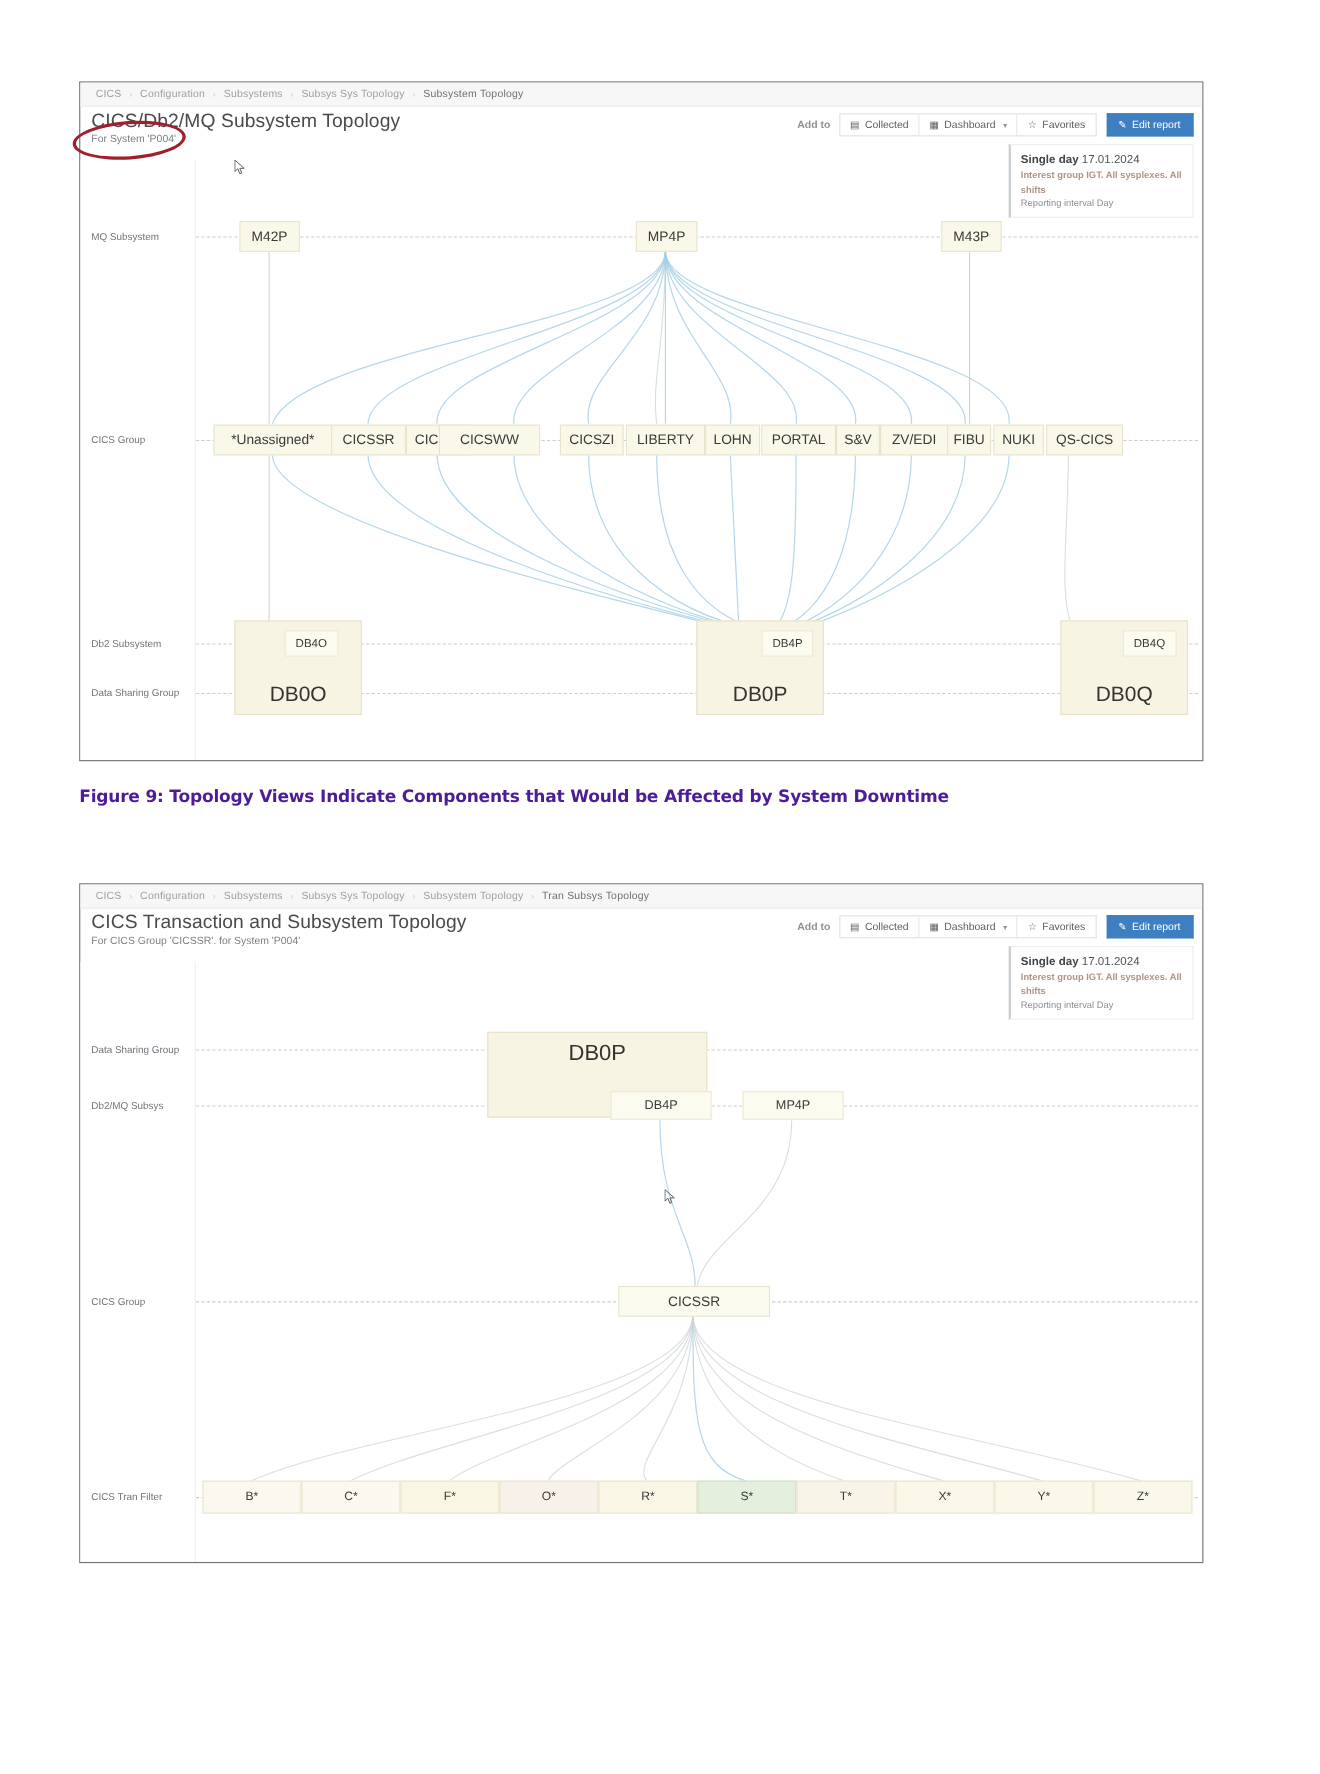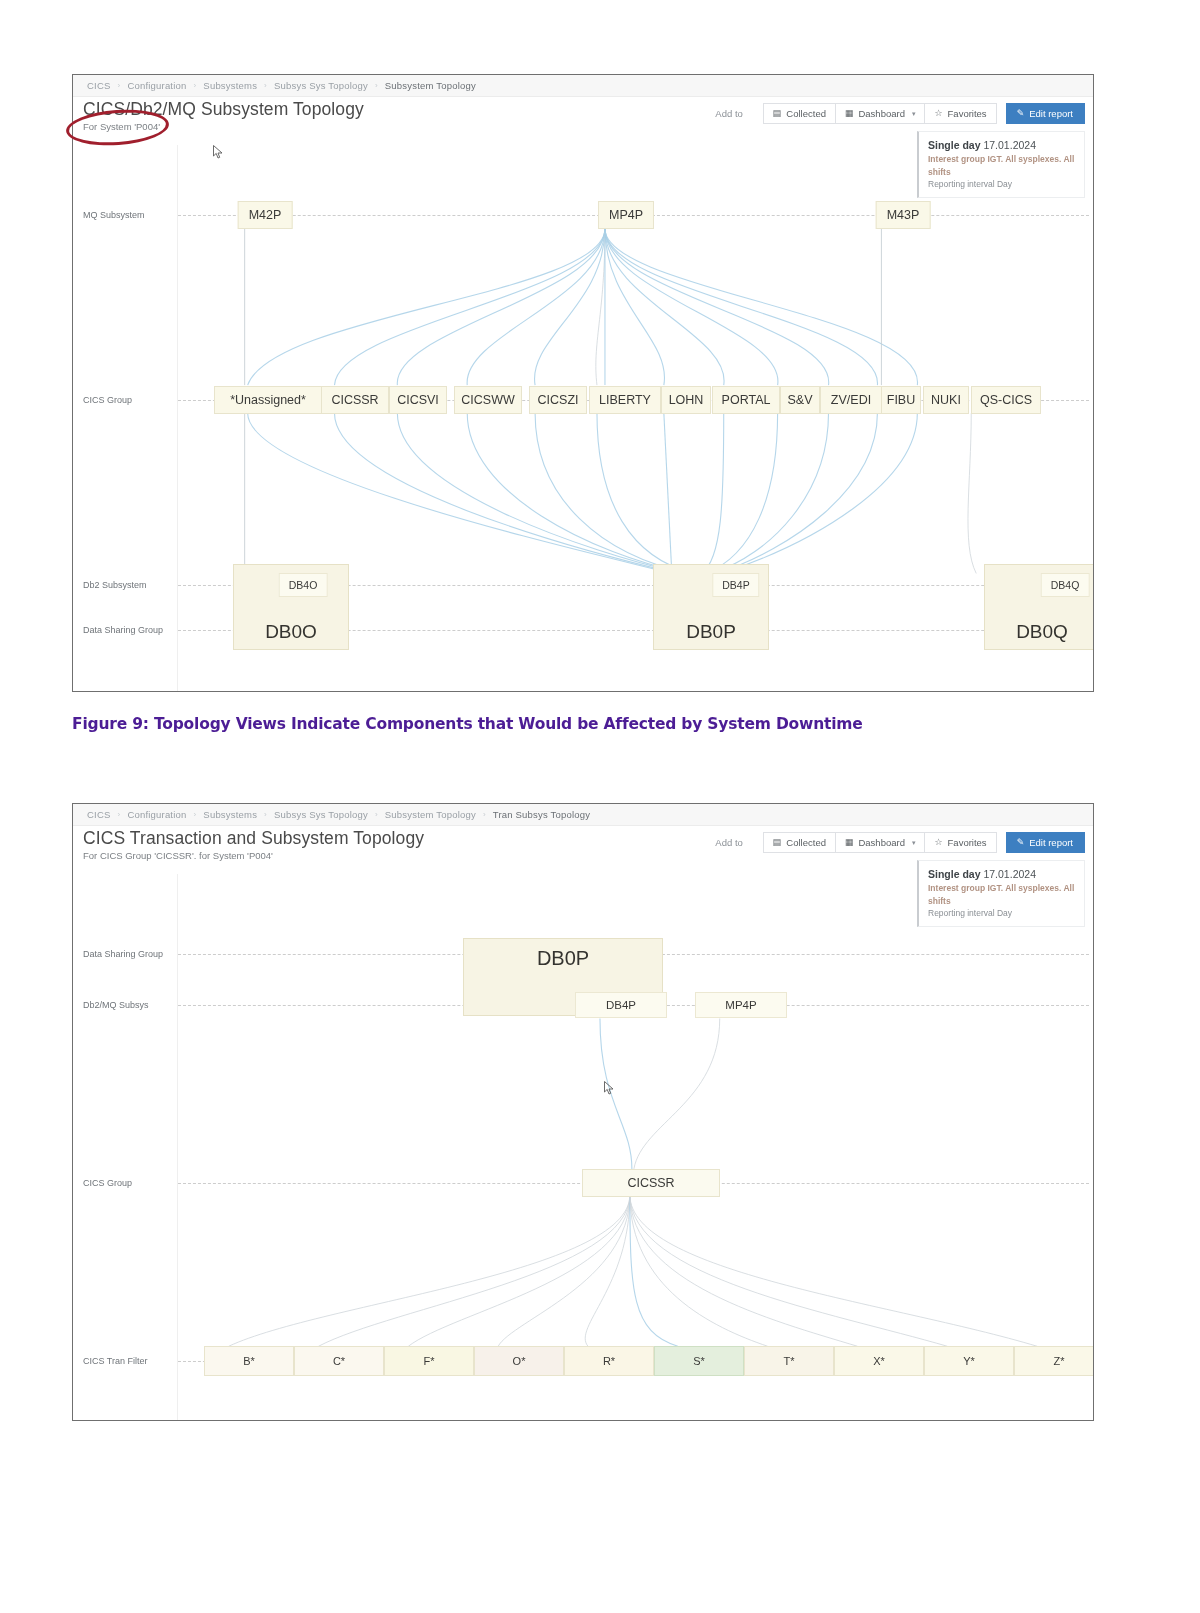--- a/index.html
+++ b/index.html
@@ -45,21 +45,21 @@
   .subtitle {
     position:absolute; left:10px; top:46px;
     font-size:9.5px; color:#7c8085; white-space:nowrap;
   }
 
   .toolbar {
     position:absolute; right:8px; top:28px;
     display:flex; align-items:center; gap:0px;
     font-size:9.5px; color:#5f6368;
   }
-  .toolbar .addto { margin-right:20px; color:#8b9096; }
+  .toolbar .addto { margin-right:8px; color:#8b9096;font-weight:bold; }
   .btn {
     border:1px solid #dfe1e5; background:#ffffff;
     height:21px; padding:0 9px;
     display:flex; align-items:center; gap:5px;
     color:#5b6064; font-size:9.5px; white-space:nowrap;
   }
   .btn + .btn { border-left:none; }
   .btn-primary {
     background:#3d7fc1; border:1px solid #3d7fc1; color:#ffffff;
     margin-left:9px; padding:0 11px;
@@ -89,21 +89,21 @@
   }
   .dashline {
     position:absolute; left:105px; right:4px;
     border-top:1px dashed #cdcdcd; height:0; z-index:1;
   }
 
   .node {
     position:absolute; transform:translate(-50%,-50%);
     background:#faf8e8; border:1px solid #e8e4cc;
     display:flex; align-items:center; justify-content:center;
-    color:#3a3a38; white-space:nowrap; z-index:3;margin-left:20px;
+    color:#3a3a38; white-space:nowrap; z-index:3;
   }
   .node.grp { height:28px; padding:0 10px; font-size:12.5px; }
   .node.mq  { height:28px; padding:0 10px; font-size:12.5px; }
   .node.db2 { height:24px; padding:0 9px; font-size:10.5px; background:#fcfbf0; border-color:#ece8d2; }
   .node.dsg {
     background:#f7f4e4; border:1px solid #e6e1c6;
     font-size:19px; color:#34332f;
     align-items:flex-end; justify-content:center; padding-bottom:6px;
   }
   .node.green { background:#e4efdd; border-color:#cfe0c4; }
@@ -243,21 +243,21 @@
         <path class="grey" d="M900,269 C900,340 890,400 905,430"></path>
       </svg>
 
       <div class="node mq" style="left:172px; top:70px">M42P</div>
       <div class="node mq" style="left:533px; top:70px">MP4P</div>
       <div class="node mq" style="left:810px; top:70px">M43P</div>
 
       <div class="node grp" style="left:175px; top:255px; width:108px">*Unassigned*</div>
       <div class="node grp" style="left:262px; top:255px; width:68px">CICSSR</div>
       <div class="node grp" style="left:325px; top:255px; width:58px">CICSVI</div>
-      <div class="node grp" style="left:395px; top:255px; width:68px">CICSWW</div>
+      <div class="node grp" style="left:372px; top:255px; width:92px">CICSWW</div>
       <div class="node grp" style="left:465px; top:255px; width:58px">CICSZI</div>
       <div class="node grp" style="left:532px; top:255px; width:72px">LIBERTY</div>
       <div class="node grp" style="left:593px; top:255px; width:50px">LOHN</div>
       <div class="node grp" style="left:653px; top:255px; width:68px">PORTAL</div>
       <div class="node grp" style="left:707px; top:255px; width:40px">S&amp;V</div>
       <div class="node grp" style="left:758px; top:255px; width:62px">ZV/EDI</div>
       <div class="node grp" style="left:808px; top:255px; width:40px">FIBU</div>
       <div class="node grp" style="left:853px; top:255px; width:46px">NUKI</div>
       <div class="node grp" style="left:913px; top:255px; width:70px">QS-CICS</div>
 

